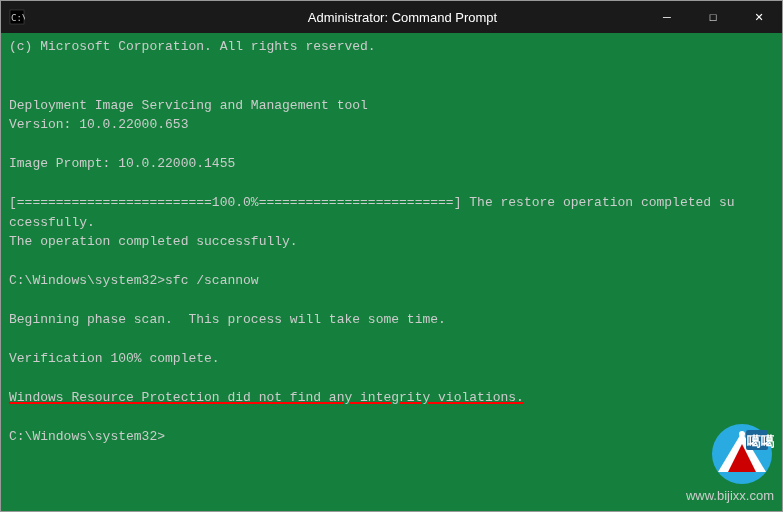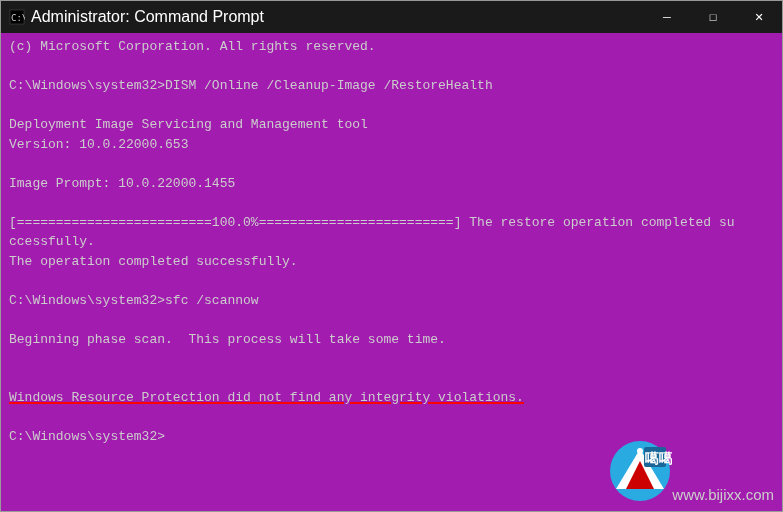--- a/index.html
+++ b/index.html
@@ -39,23 +39,24 @@
       flex-shrink: 0;
     }
 
     .titlebar-icon svg {
       width: 16px;
       height: 16px;
     }
 
     .titlebar-title {
       color: #ffffff;
-      font-size: 16px;
+      font-size: 13px;
       font-family: 'Segoe UI', Arial, sans-serif;
       flex: 1;
+      text-align: center;
     }
 
     .titlebar-controls {
       display: flex;
       gap: 0;
       position: absolute;
       right: 0;
       top: 0;
       height: 32px;
     }
@@ -68,21 +69,21 @@
       justify-content: center;
       background: transparent;
       border: none;
       color: #ffffff;
       font-size: 11px;
       cursor: pointer;
       font-family: 'Segoe UI', Arial, sans-serif;
     }
 
     .terminal-body {
-      background: #a21caf;
+      background: #15803d;
       flex: 1;
       padding: 4px 8px;
       overflow: hidden;
       position: relative;
     }
 
     .terminal-text {
       color: #cccccc;
       font-size: 13px;
       line-height: 1.5;
@@ -96,34 +97,34 @@
       text-decoration-color: red;
       text-decoration-thickness: 2px;
       font-family: Liberation Mono, monospace;
     }
 
     .watermark {
       position: absolute;
       bottom: 8px;
       right: 8px;
       display: flex;
-      flex-direction: row;
+      flex-direction: column;
       align-items: flex-end;
     }
 
     .watermark-logo {
       width: 64px;
       height: 64px;
     }
 
     .watermark-url {
       color: #cccccc;
-      font-size: 15px;
+      font-size: 13px;
       font-family: Arial, sans-serif;
-      margin-top: 10px;
+      margin-top: 2px;
     }
   </style>
 </head>
 <body>
 
 <div class="window">
 
   <div class="titlebar">
     <div class="titlebar-icon">
       <svg viewBox="0 0 16 16" xmlns="http://www.w3.org/2000/svg">
@@ -135,35 +136,35 @@
     <div class="titlebar-controls">
       <button class="titlebar-btn">─</button>
       <button class="titlebar-btn">□</button>
       <button class="titlebar-btn close">✕</button>
     </div>
   </div>
 
   <div class="terminal-body">
     <div class="terminal-text"><span>(c) Microsoft Corporation. All rights reserved.
 </span><span>
-</span><span>C:\Windows\system32&gt;DISM /Online /Cleanup-Image /RestoreHealth
 </span><span>
 </span><span>Deployment Image Servicing and Management tool
 </span><span>Version: 10.0.22000.653
 </span><span>
 </span><span>Image Prompt: 10.0.22000.1455
 </span><span>
 </span><span>[=========================100.0%=========================] <span>The</span> restore operation completed su
 ccessfully.
 </span><span>The operation completed successfully.
 </span><span>
 </span><span>C:\Windows\system32&gt;sfc /scannow
 </span><span>
 </span><span>Beginning phase scan.  This process will take some time.
 </span><span>
+</span><span>Verification 100% complete.
 </span><span>
 </span><span class="highlight-red">Windows Resource Protection did not find any integrity violations.</span><span>
 </span><span>
 </span><span>C:\Windows\system32&gt;</span></div>
 
     <div class="watermark">
       <svg class="watermark-logo" viewBox="0 0 64 64" xmlns="http://www.w3.org/2000/svg">
 
         <circle cx="32" cy="32" r="30" fill="#29abe2"></circle>
 

